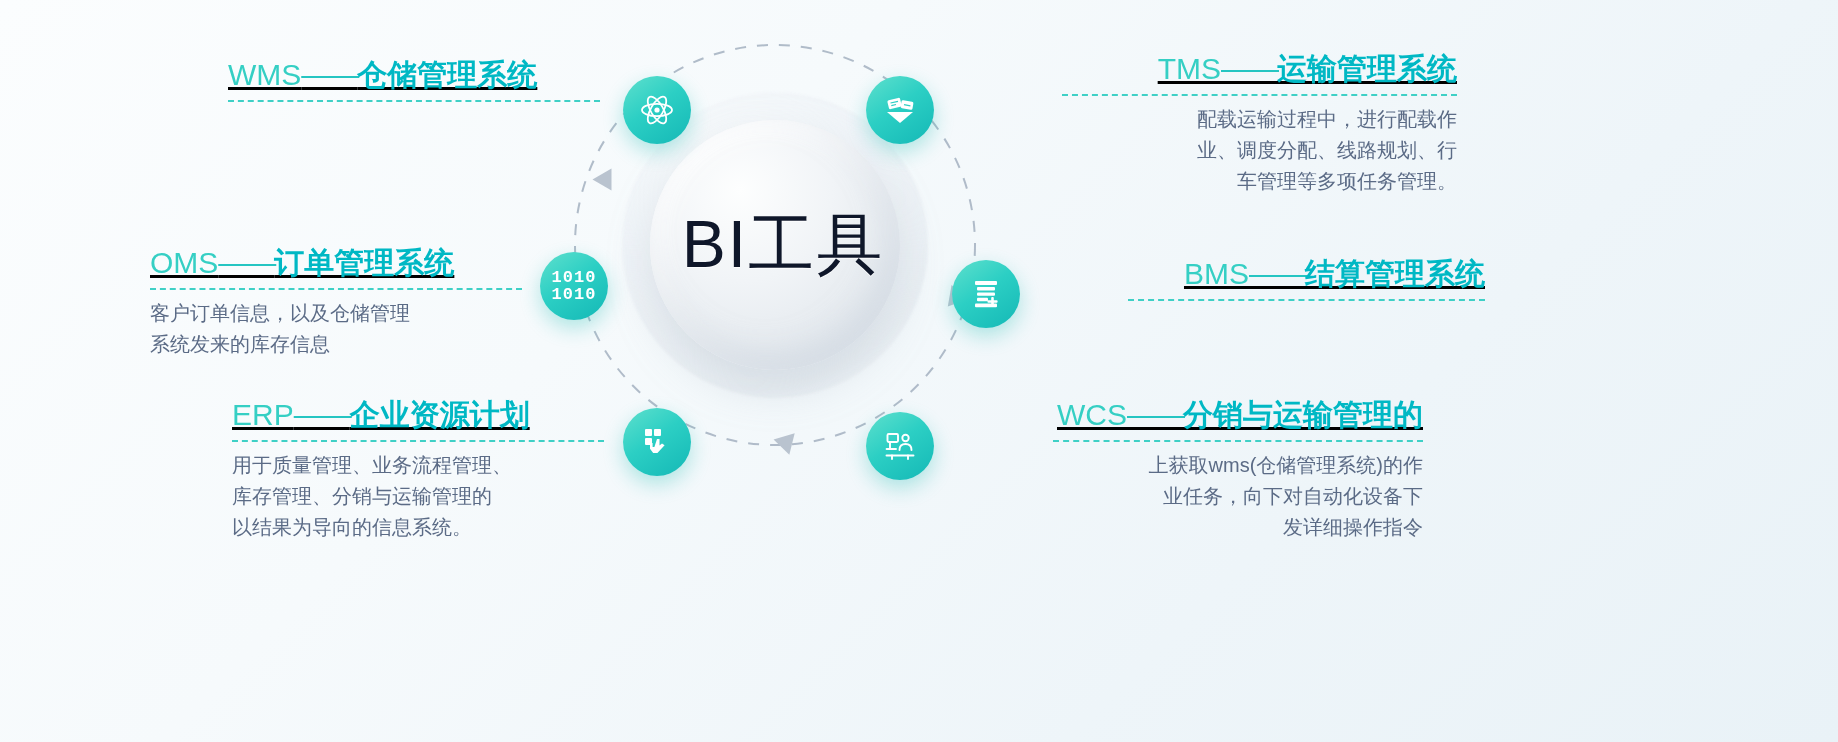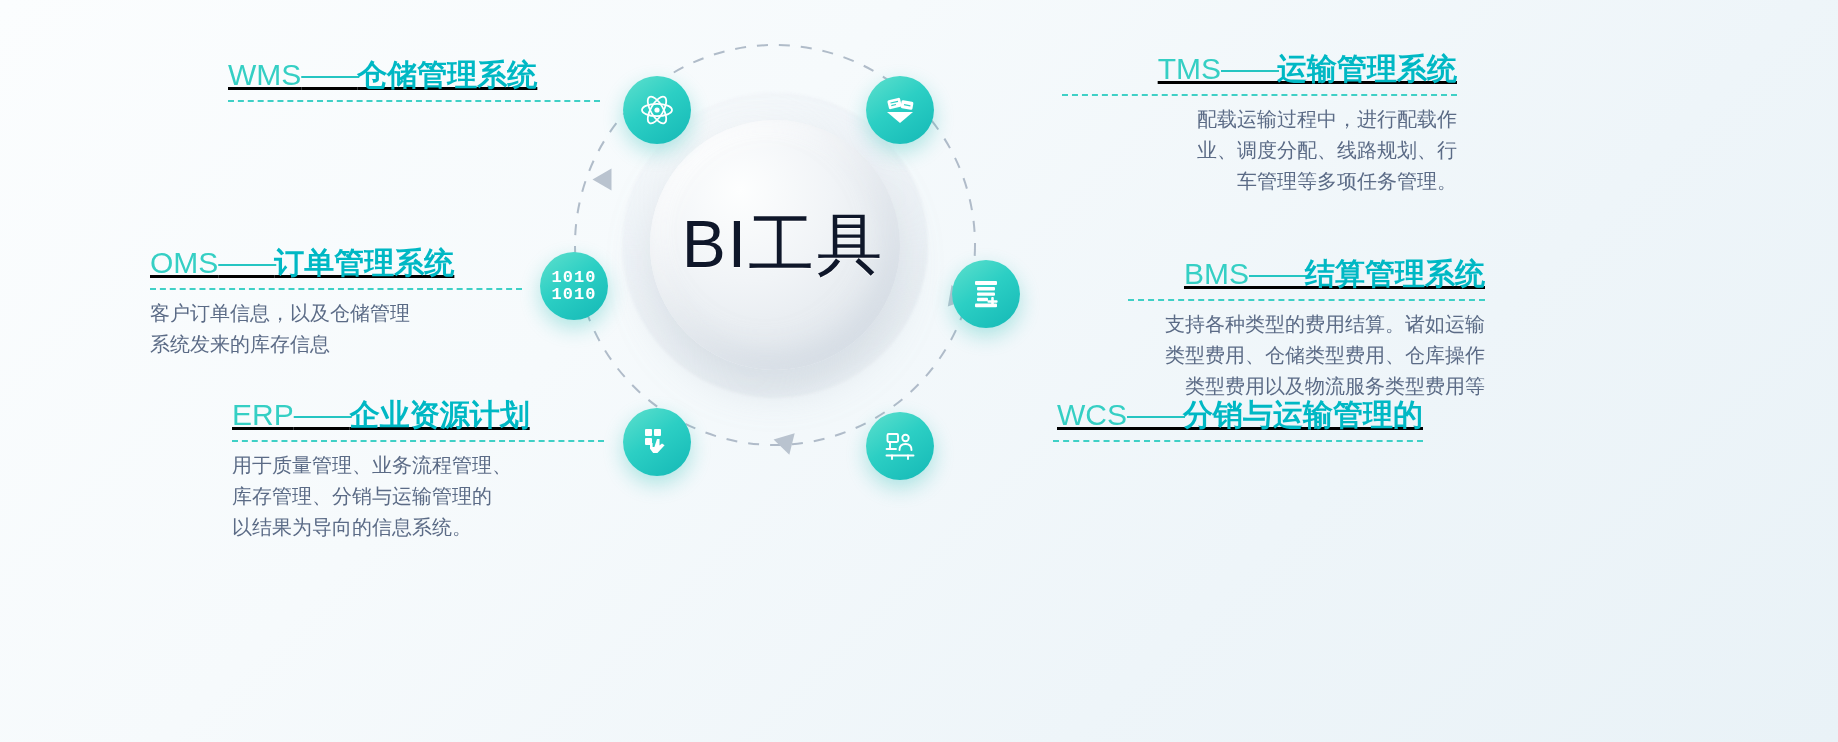--- a/index.html
+++ b/index.html
@@ -201,25 +201,25 @@
     <div class="body">配载运输过程中，进行配载作
 业、调度分配、线路规划、行
 车管理等多项任务管理。</div>
   </div>
 
   <div class="blk right b-bms">
     <div class="ttl">
       <span class="abbr">BMS</span><span class="dash">——</span><span class="cn">结算管理系统</span>
     </div>
     <div class="rule"></div>
-    <div class="body">支持各种类型的费用结算。诸如运输
-类型费用、仓储类型费用、仓库操作
-类型费用以及物流服务类型费用等</div>
   </div>
 
   <div class="blk right b-wcs">
     <div class="ttl">
       <span class="abbr">WCS</span><span class="dash">——</span><span class="cn">分销与运输管理的</span>
     </div>
     <div class="rule"></div>
+    <div class="body">上获取wms(仓储管理系统)的作
+业任务，向下对自动化设备下
+发详细操作指令</div>
   </div>
 
 </div>
 
 </body></html>

